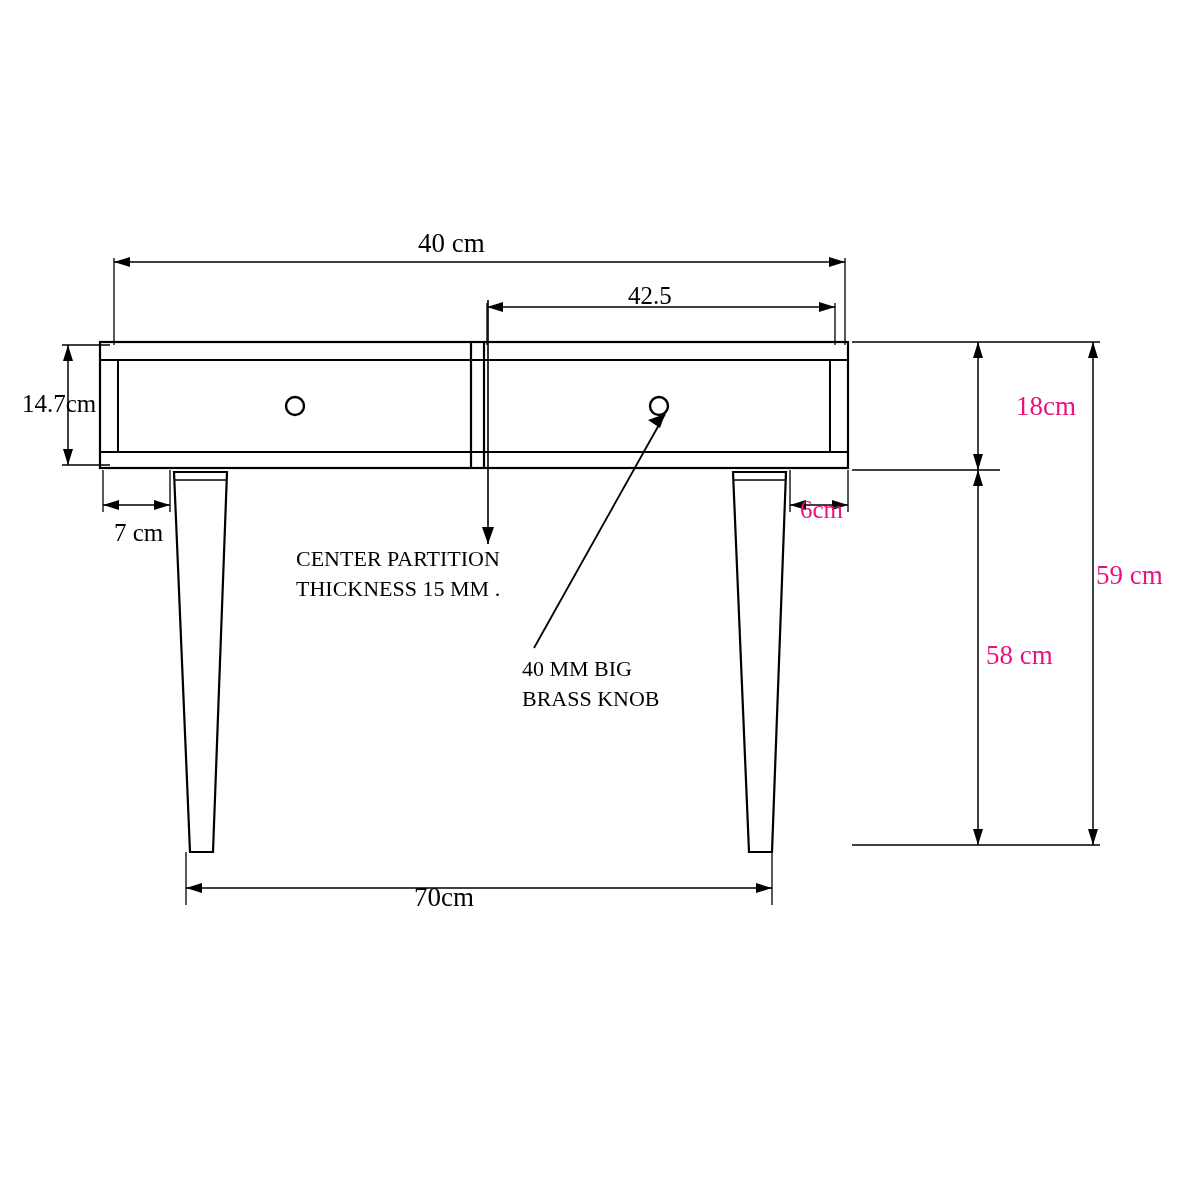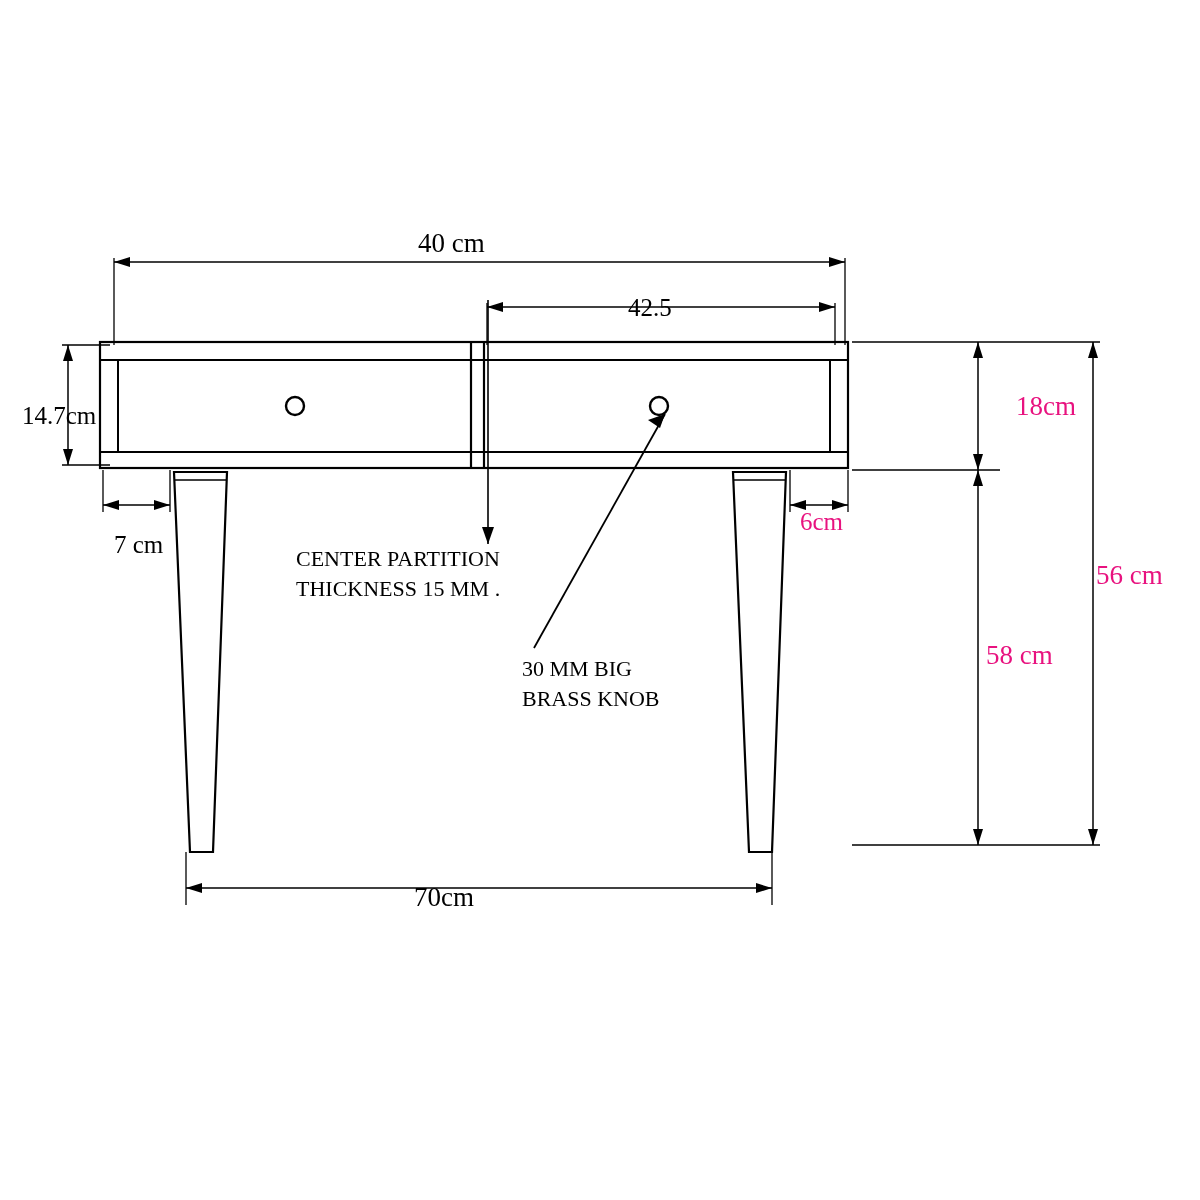--- a/index.html
+++ b/index.html
@@ -22,21 +22,21 @@
     height: 1200px;
   }
   .lbl {
     position: absolute;
     font-family: "Liberation Serif", serif;
     white-space: pre;
     line-height: 1.15;
   }
   .blue { color: #000000; }
   .pink { color: #e8127f; }
-  .dim-md { font-size: 25px; margin-top: 12px; }
+  .dim-md { font-size: 25px; }
   .dim-lg { font-size: 27px; }
   .note { font-size: 22px; }
 </style>
 </head>
 <body>
 
 <svg id="drawing" viewBox="0 0 1200 1200">
 
   <g>
     <rect x="100" y="342" width="748" height="126" fill="none" stroke="#000" stroke-width="2.2"></rect>
@@ -151,20 +151,20 @@
   </g>
 </svg>
 
 <div class="lbl dim-lg" style="left:418px; top:228px;">40 cm</div>
 <div class="lbl dim-md" style="left:628px; top:282px;">42.5</div>
 <div class="lbl dim-md blue" style="left:22px; top:390px;">14.7cm</div>
 <div class="lbl dim-md blue" style="left:114px; top:519px;">7 cm</div>
 <div class="lbl dim-md pink" style="left:800px; top:496px;">6cm</div>
 <div class="lbl dim-lg pink" style="left:986px; top:391px;margin-left:30px;">18cm</div>
 <div class="lbl dim-lg pink" style="left:986px; top:640px;text-align:center;">58 cm</div>
-<div class="lbl dim-lg pink" style="left:1096px; top:560px;">56 cm</div>
+<div class="lbl dim-lg pink" style="left:1096px; top:560px;">59 cm</div>
 <div class="lbl dim-lg blue" style="left:414px; top:882px;">70cm</div>
 
 <div class="lbl note blue" style="left:296px; top:546px;">CENTER PARTITION</div>
 <div class="lbl note blue" style="left:296px; top:576px;">THICKNESS 15 MM .</div>
 
-<div class="lbl note blue" style="left:522px; top:656px;">30 MM BIG</div>
+<div class="lbl note blue" style="left:522px; top:656px;">40 MM BIG</div>
 <div class="lbl note blue" style="left:522px; top:686px;">BRASS KNOB</div>
 
 </body></html>

